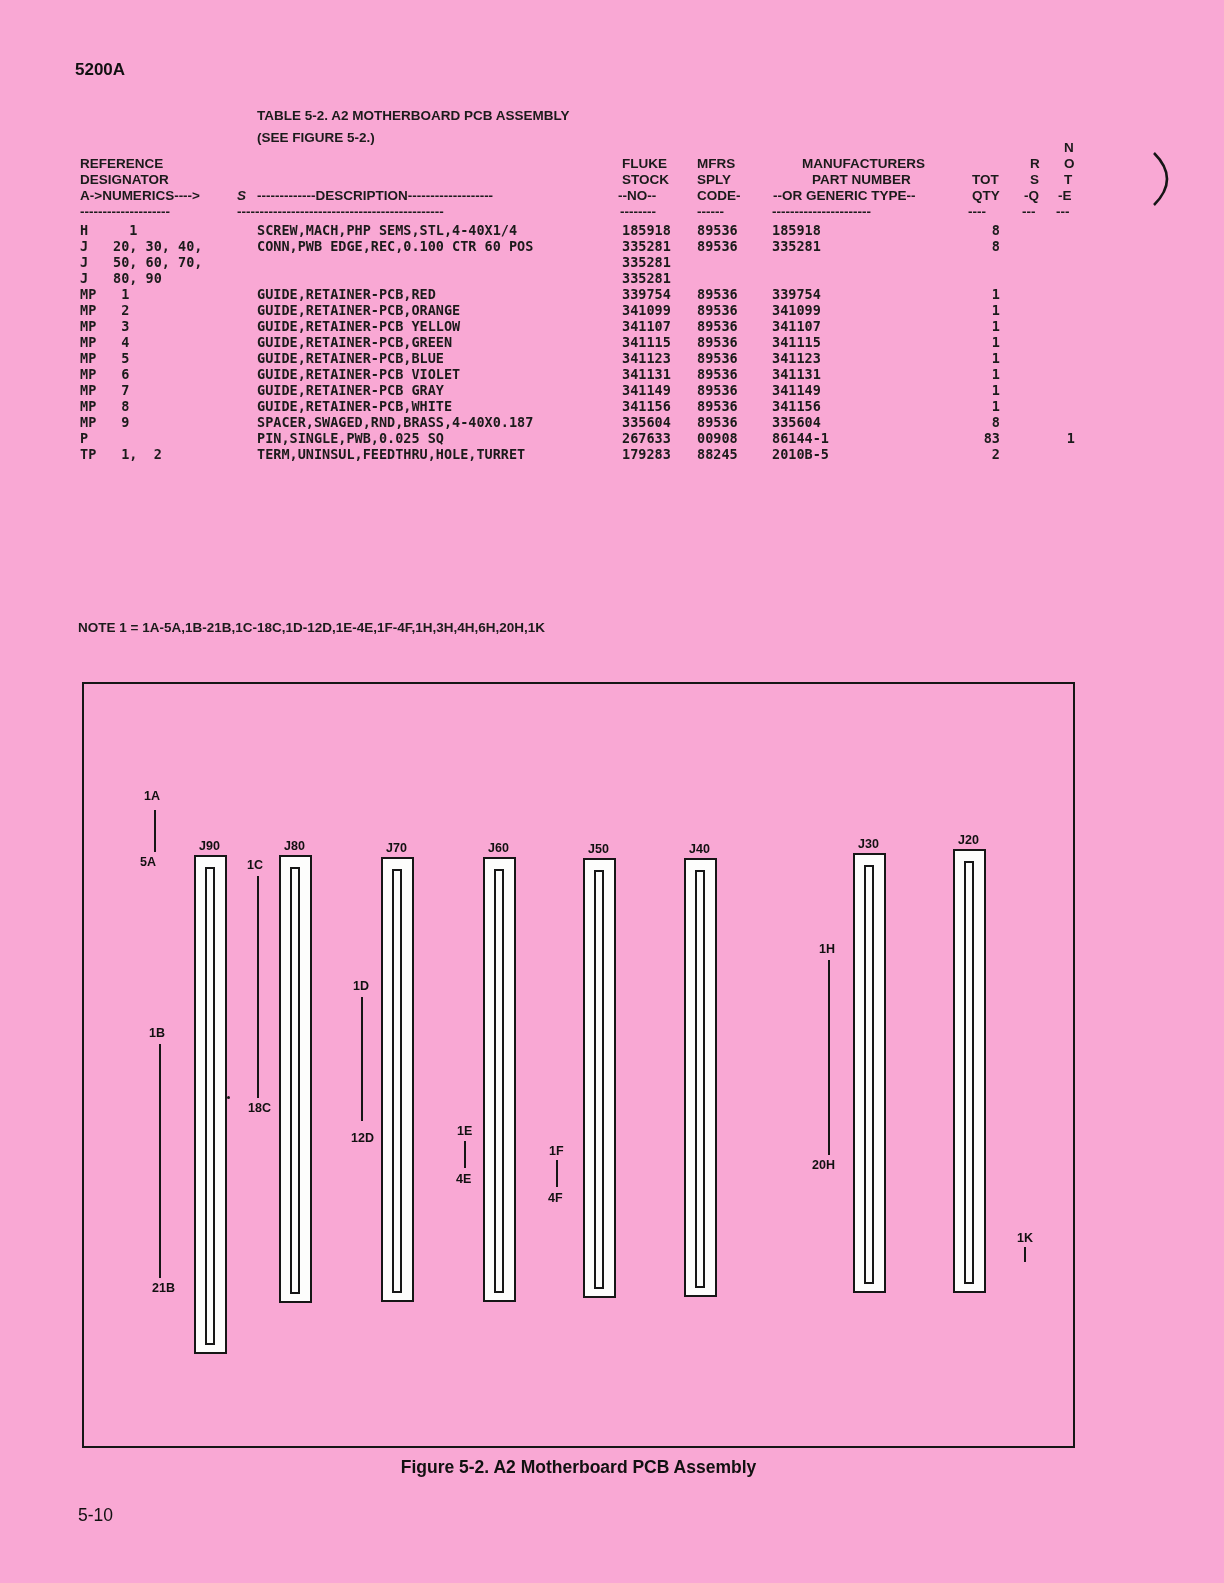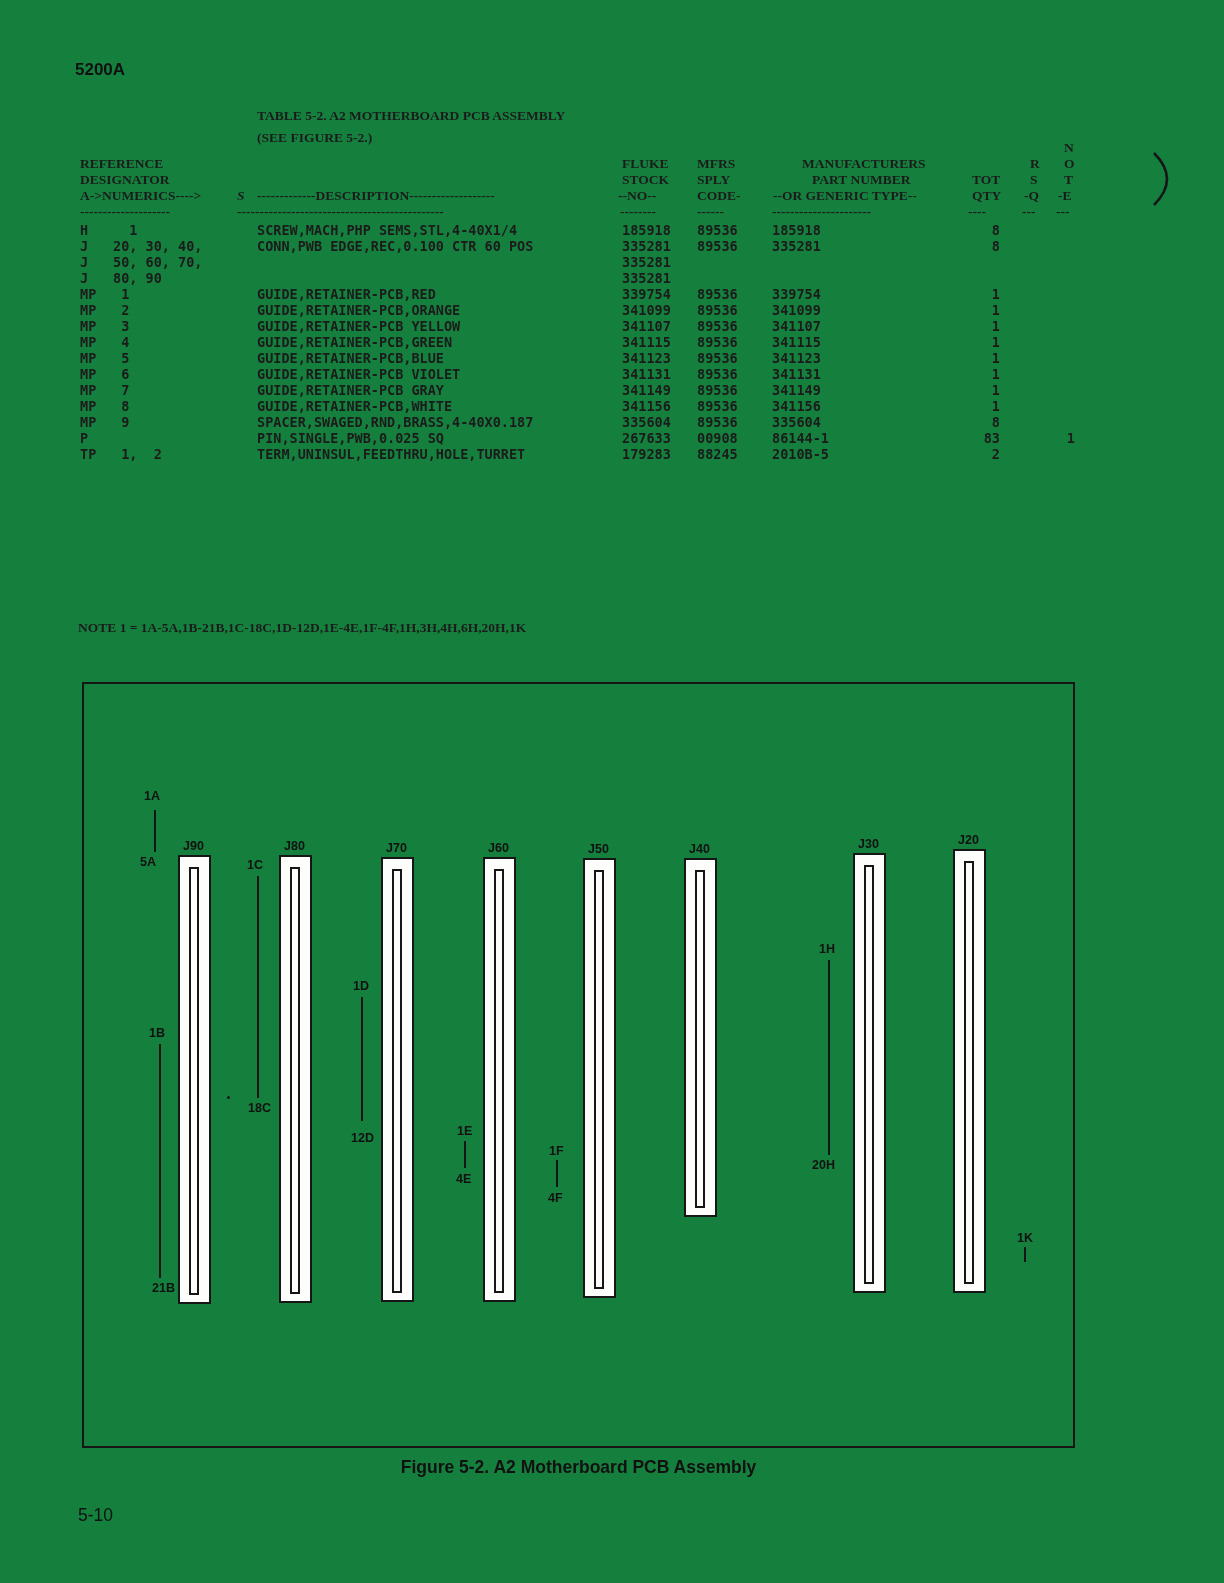--- a/index.html
+++ b/index.html
@@ -1,19 +1,19 @@
 <!DOCTYPE html>
 <html><head>
 <meta charset="utf-8">
 <style>
   html,body{margin:0;padding:0;background:#d9d9d6;}
-  .page{position:relative;width:1224px;height:1583px;background:#15803d;margin:0 auto;
+  .page{position:relative;width:1224px;height:1583px;background:#f9a8d4;margin:0 auto;
         overflow:hidden;color:#161616;}
   .abs{position:absolute;}
-  .mono{font-family:Liberation Serif, serif;font-size:13.5px;font-weight:bold;
+  .mono{font-family:Liberation Sans, sans-serif;font-size:13.5px;font-weight:bold;
         line-height:16px;white-space:pre;color:#1b1b1b;letter-spacing:0;}
   .sans{font-family:"Liberation Sans",sans-serif;color:#111;}
   .bold{font-weight:bold;}
   .trow{position:absolute;left:80px;display:grid;
         grid-template-columns:33px 144px 365px 75px 75px 168px 60px 75px;height:16px;}
   .trow span{font-family:"DejaVu Sans Mono",monospace;font-size:13.5px;font-weight:bold;
         line-height:16px;white-space:pre;color:#1b1b1b;}
   .cell-qty{text-align:right;}
   .cell-note{text-align:right;}
   .figure-border{position:absolute;left:82px;top:682px;width:993px;height:766px;
@@ -237,41 +237,41 @@
 
   <svg class="abs" style="left:1150px;top:150px;" width="30" height="58">
     <path d="M4,3 Q30,29 4,55" stroke="#161616" stroke-width="2.5" fill="none"></path>
   </svg>
 
   <span class="abs mono" style="left:78px;top:620px;">NOTE 1 = 1A-5A,1B-21B,1C-18C,1D-12D,1E-4E,1F-4F,1H,3H,4H,6H,20H,1K</span>
 
   <div>
     <div class="figure-border"></div>
 
-    <div class="conn" style="left:178px;top:855px;height:449px;">
+    <div class="conn" style="left:194px;top:855px;height:499px;">
       <span class="jlabel">J90</span>
       <div class="slot"></div>
     </div>
     <div class="conn" style="left:279px;top:855px;height:448px;">
       <span class="jlabel">J80</span>
       <div class="slot"></div>
     </div>
     <div class="conn" style="left:381px;top:857px;height:445px;">
       <span class="jlabel">J70</span>
       <div class="slot"></div>
     </div>
     <div class="conn" style="left:483px;top:857px;height:445px;">
       <span class="jlabel">J60</span>
       <div class="slot"></div>
     </div>
     <div class="conn" style="left:583px;top:858px;height:440px;">
       <span class="jlabel">J50</span>
       <div class="slot"></div>
     </div>
-    <div class="conn" style="left:684px;top:858px;height:359px;">
+    <div class="conn" style="left:684px;top:858px;height:439px;">
       <span class="jlabel">J40</span>
       <div class="slot"></div>
     </div>
     <div class="conn" style="left:853px;top:853px;height:440px;">
       <span class="jlabel">J30</span>
       <div class="slot"></div>
     </div>
     <div class="conn" style="left:953px;top:849px;height:444px;">
       <span class="jlabel">J20</span>
       <div class="slot"></div>

